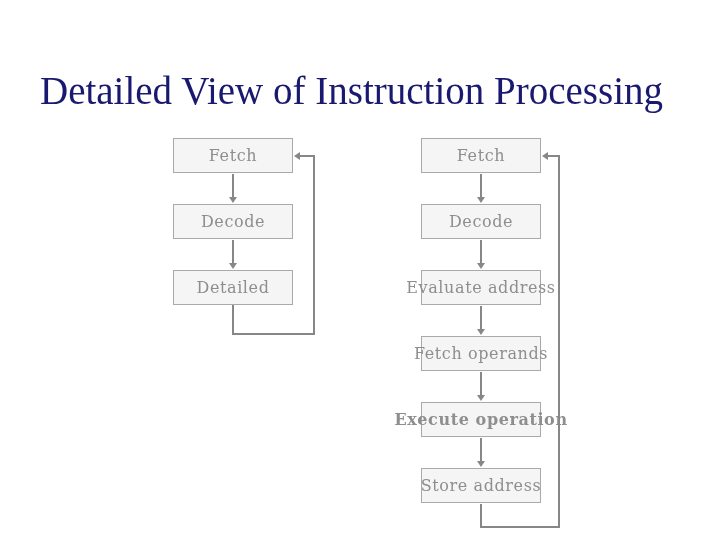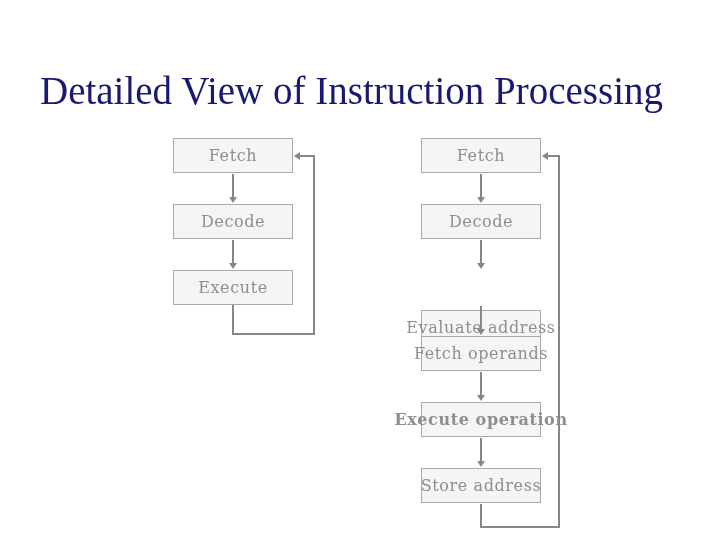--- a/index.html
+++ b/index.html
@@ -55,39 +55,39 @@
 </head>
 <body>
 
 <div class="slide">
 
   <h1 class="title">Detailed View of Instruction Processing</h1>
 
   <div>
     <div class="flow-box" style="left:173px; top:138px;">Fetch</div>
     <div class="flow-box" style="left:173px; top:204px;">Decode</div>
-    <div class="flow-box" style="left:173px; top:270px;">Execute</div>
+    <div class="flow-box" style="left:173px; top:270px;">Detailed</div>
 
     <div class="vline" style="left:232px; top:174px; height:23px;"></div>
     <div class="arrow-down" style="left:229px; top:197px;"></div>
 
     <div class="vline" style="left:232px; top:240px; height:23px;"></div>
     <div class="arrow-down" style="left:229px; top:263px;"></div>
 
     <div class="vline" style="left:232px; top:305px; height:30px;"></div>
     <div class="hline" style="left:232px; top:333px; width:83px;"></div>
     <div class="vline" style="left:313px; top:155px; height:180px;"></div>
     <div class="hline" style="left:300px; top:155px; width:15px;"></div>
     <div class="arrow-left" style="left:294px; top:152px;"></div>
   </div>
 
   <div>
     <div class="flow-box" style="left:421px; top:138px;">Fetch</div>
     <div class="flow-box" style="left:421px; top:204px;">Decode</div>
-    <div class="flow-box" style="left:421px; top:270px;margin-top:40px;">Evaluate address</div>
+    <div class="flow-box" style="left:421px; top:270px;">Evaluate address</div>
     <div class="flow-box" style="left:421px; top:336px;">Fetch operands</div>
     <div class="flow-box" style="left:421px; top:402px;font-weight:bold;">Execute operation</div>
     <div class="flow-box" style="left:421px; top:468px;">Store address</div>
 
     <div class="vline" style="left:480px; top:174px; height:23px;"></div>
     <div class="arrow-down" style="left:477px; top:197px;"></div>
 
     <div class="vline" style="left:480px; top:240px; height:23px;"></div>
     <div class="arrow-down" style="left:477px; top:263px;"></div>
 

